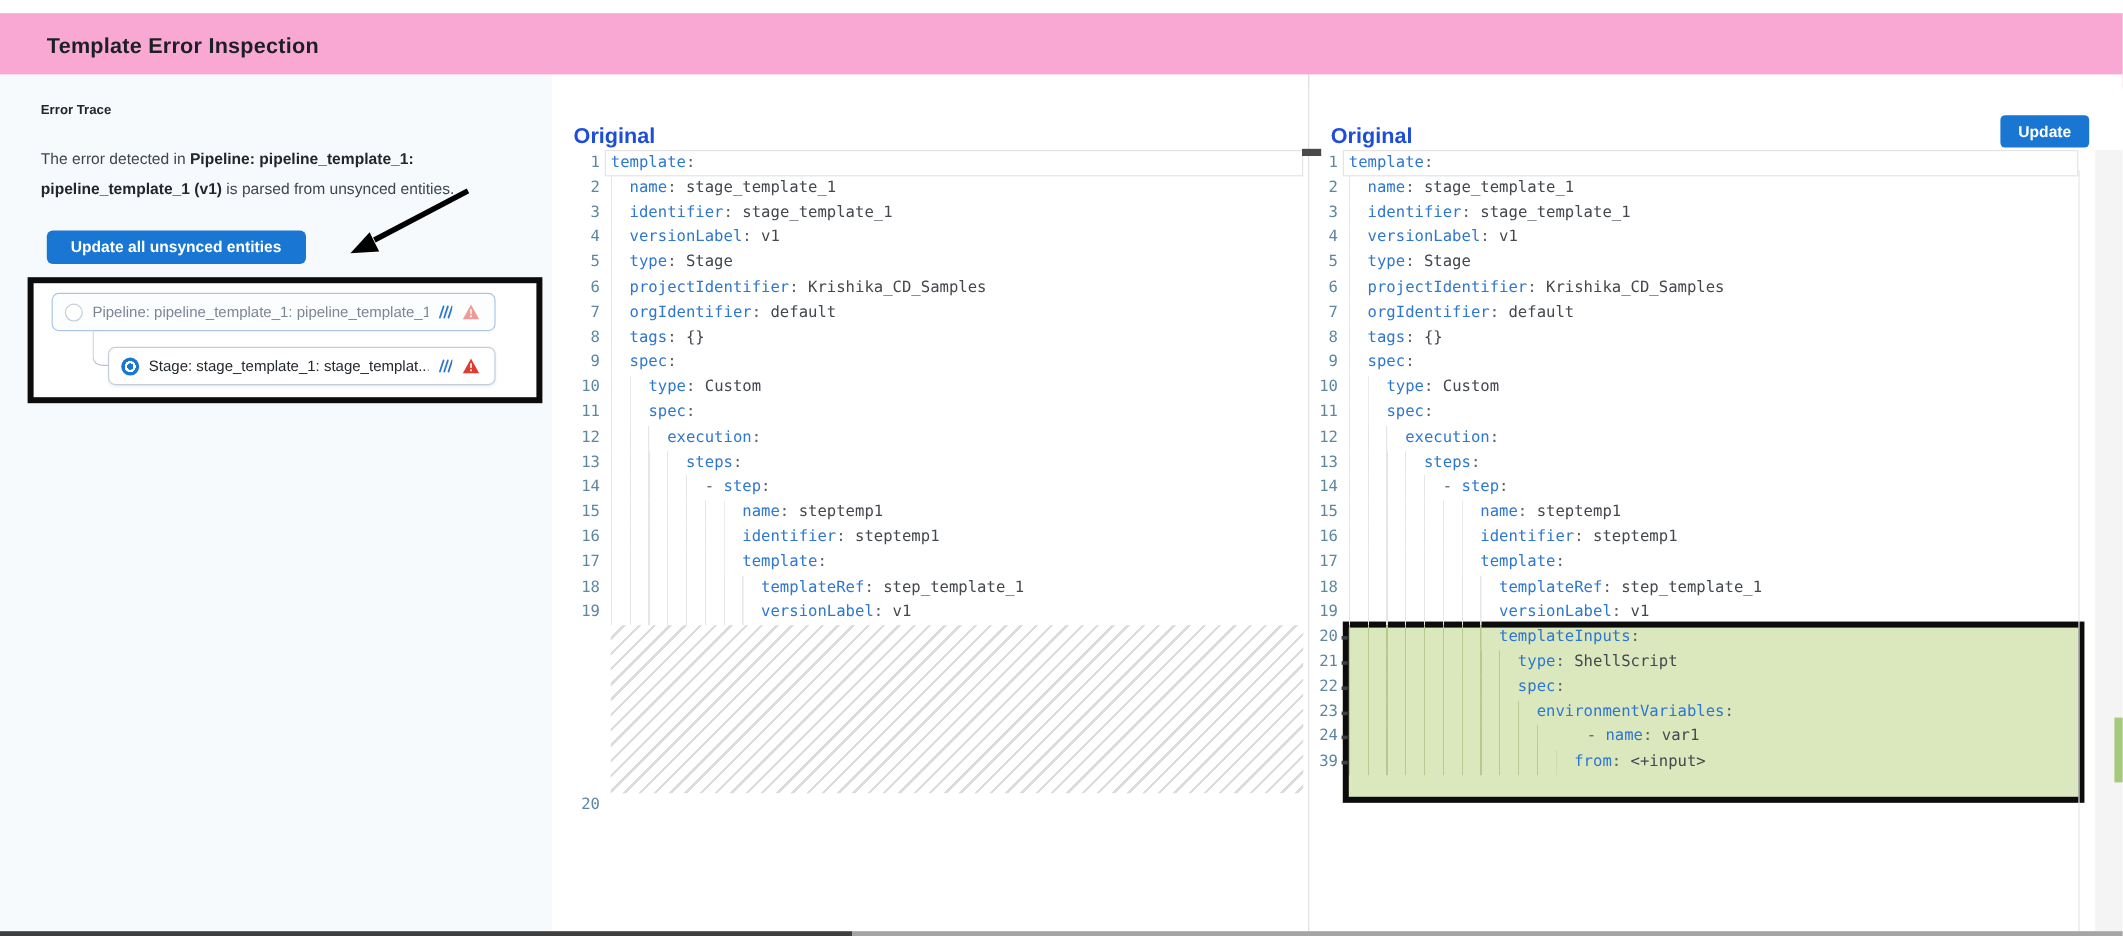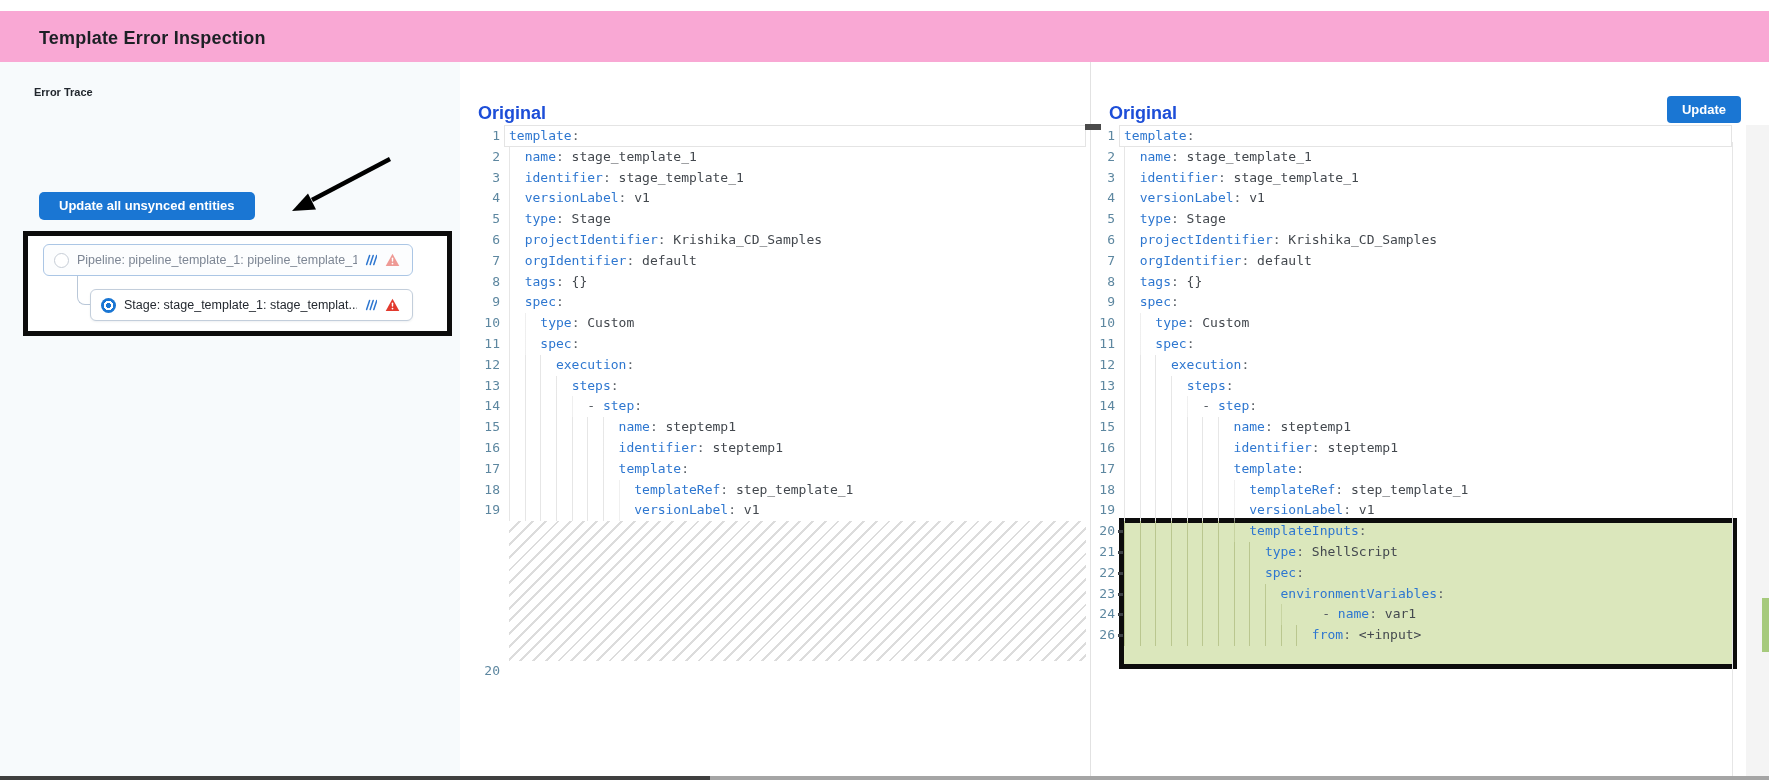--- a/index.html
+++ b/index.html
@@ -75,20 +75,21 @@
 </style>
 </head>
 <body>
 
 <div class="header">
   <h1>Template Error Inspection</h1>
 </div>
 
 <div class="sidebar">
   <h2>Error Trace</h2>
+  <p class="desc"><span>The error detected in </span><b>Pipeline: pipeline_template_1: pipeline_template_1 (v1)</b><span> is parsed from unsynced entities.</span></p>
 
   <button class="btn-primary">Update all unsynced entities</button>
 
   <svg class="annot-arrow" viewBox="0 0 118 64">
     <line x1="112" y1="5" x2="34" y2="46" stroke="#000" stroke-width="4.5"></line>
     <polygon points="14,57 30,39.5 38,55.5" fill="#000"></polygon>
   </svg>
 
   <div class="tree-box">
     <div class="connector"></div>
@@ -313,21 +314,21 @@
       </div>
       <div class="row gl added">
         <span class="gut">23</span>
         <span class="ct" style="background-size: 141.94px 100%;">                    <span class="k">environmentVariables</span><span class="pu">:</span></span>
       </div>
       <div class="row gl added">
         <span class="gut">24</span>
         <span class="ct" style="background-size: 157.6px 100%; padding-left: 26px;">                      <span class="pu">- </span><span class="k">name</span><span class="pu">:</span><span class="v"> var1</span></span>
       </div>
       <div class="row gl added">
-        <span class="gut">26</span>
+        <span class="gut">39</span>
         <span class="ct" style="background-size: 173.26px 100%;">                        <span class="k">from</span><span class="pu">:</span><span class="v"> &lt;+input&gt;</span></span>
       </div>
     </div>
   <div class="ref-right-border"></div>
   <div class="minimap"></div>
   <div class="minimap-mark"></div>
 </div>
 
 <div class="divider"></div>
 <div class="sb-thumb"></div>

